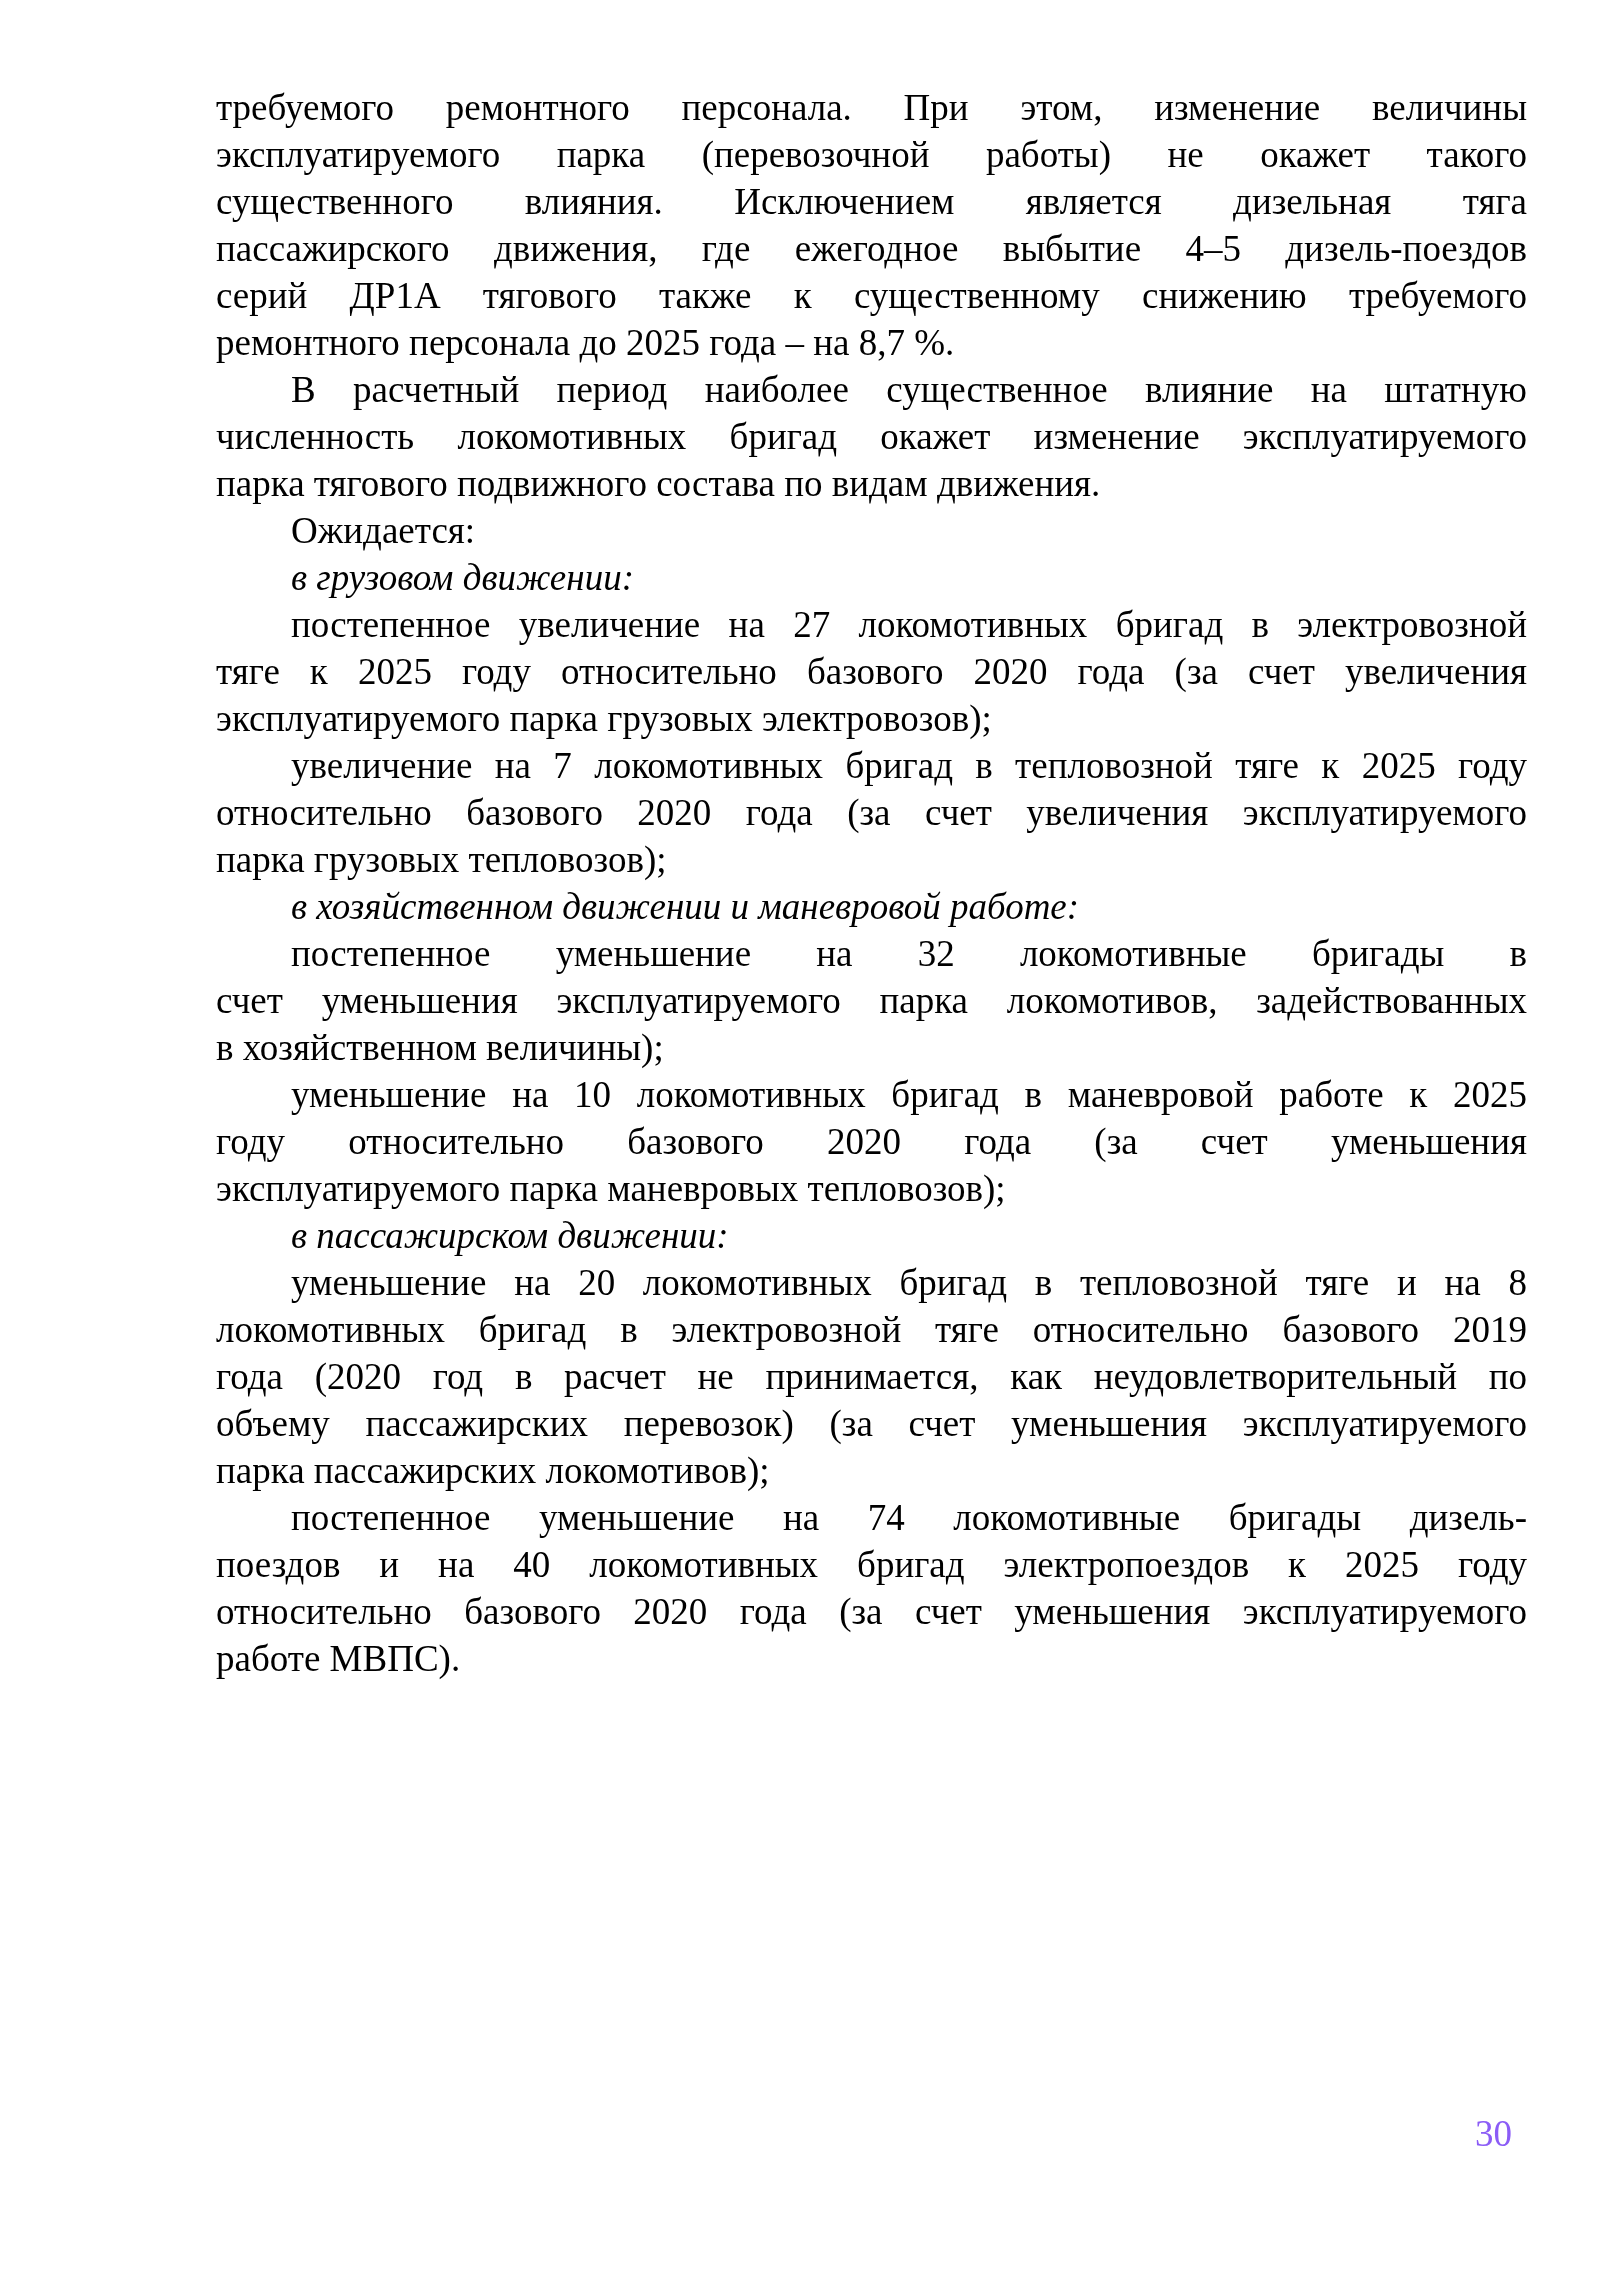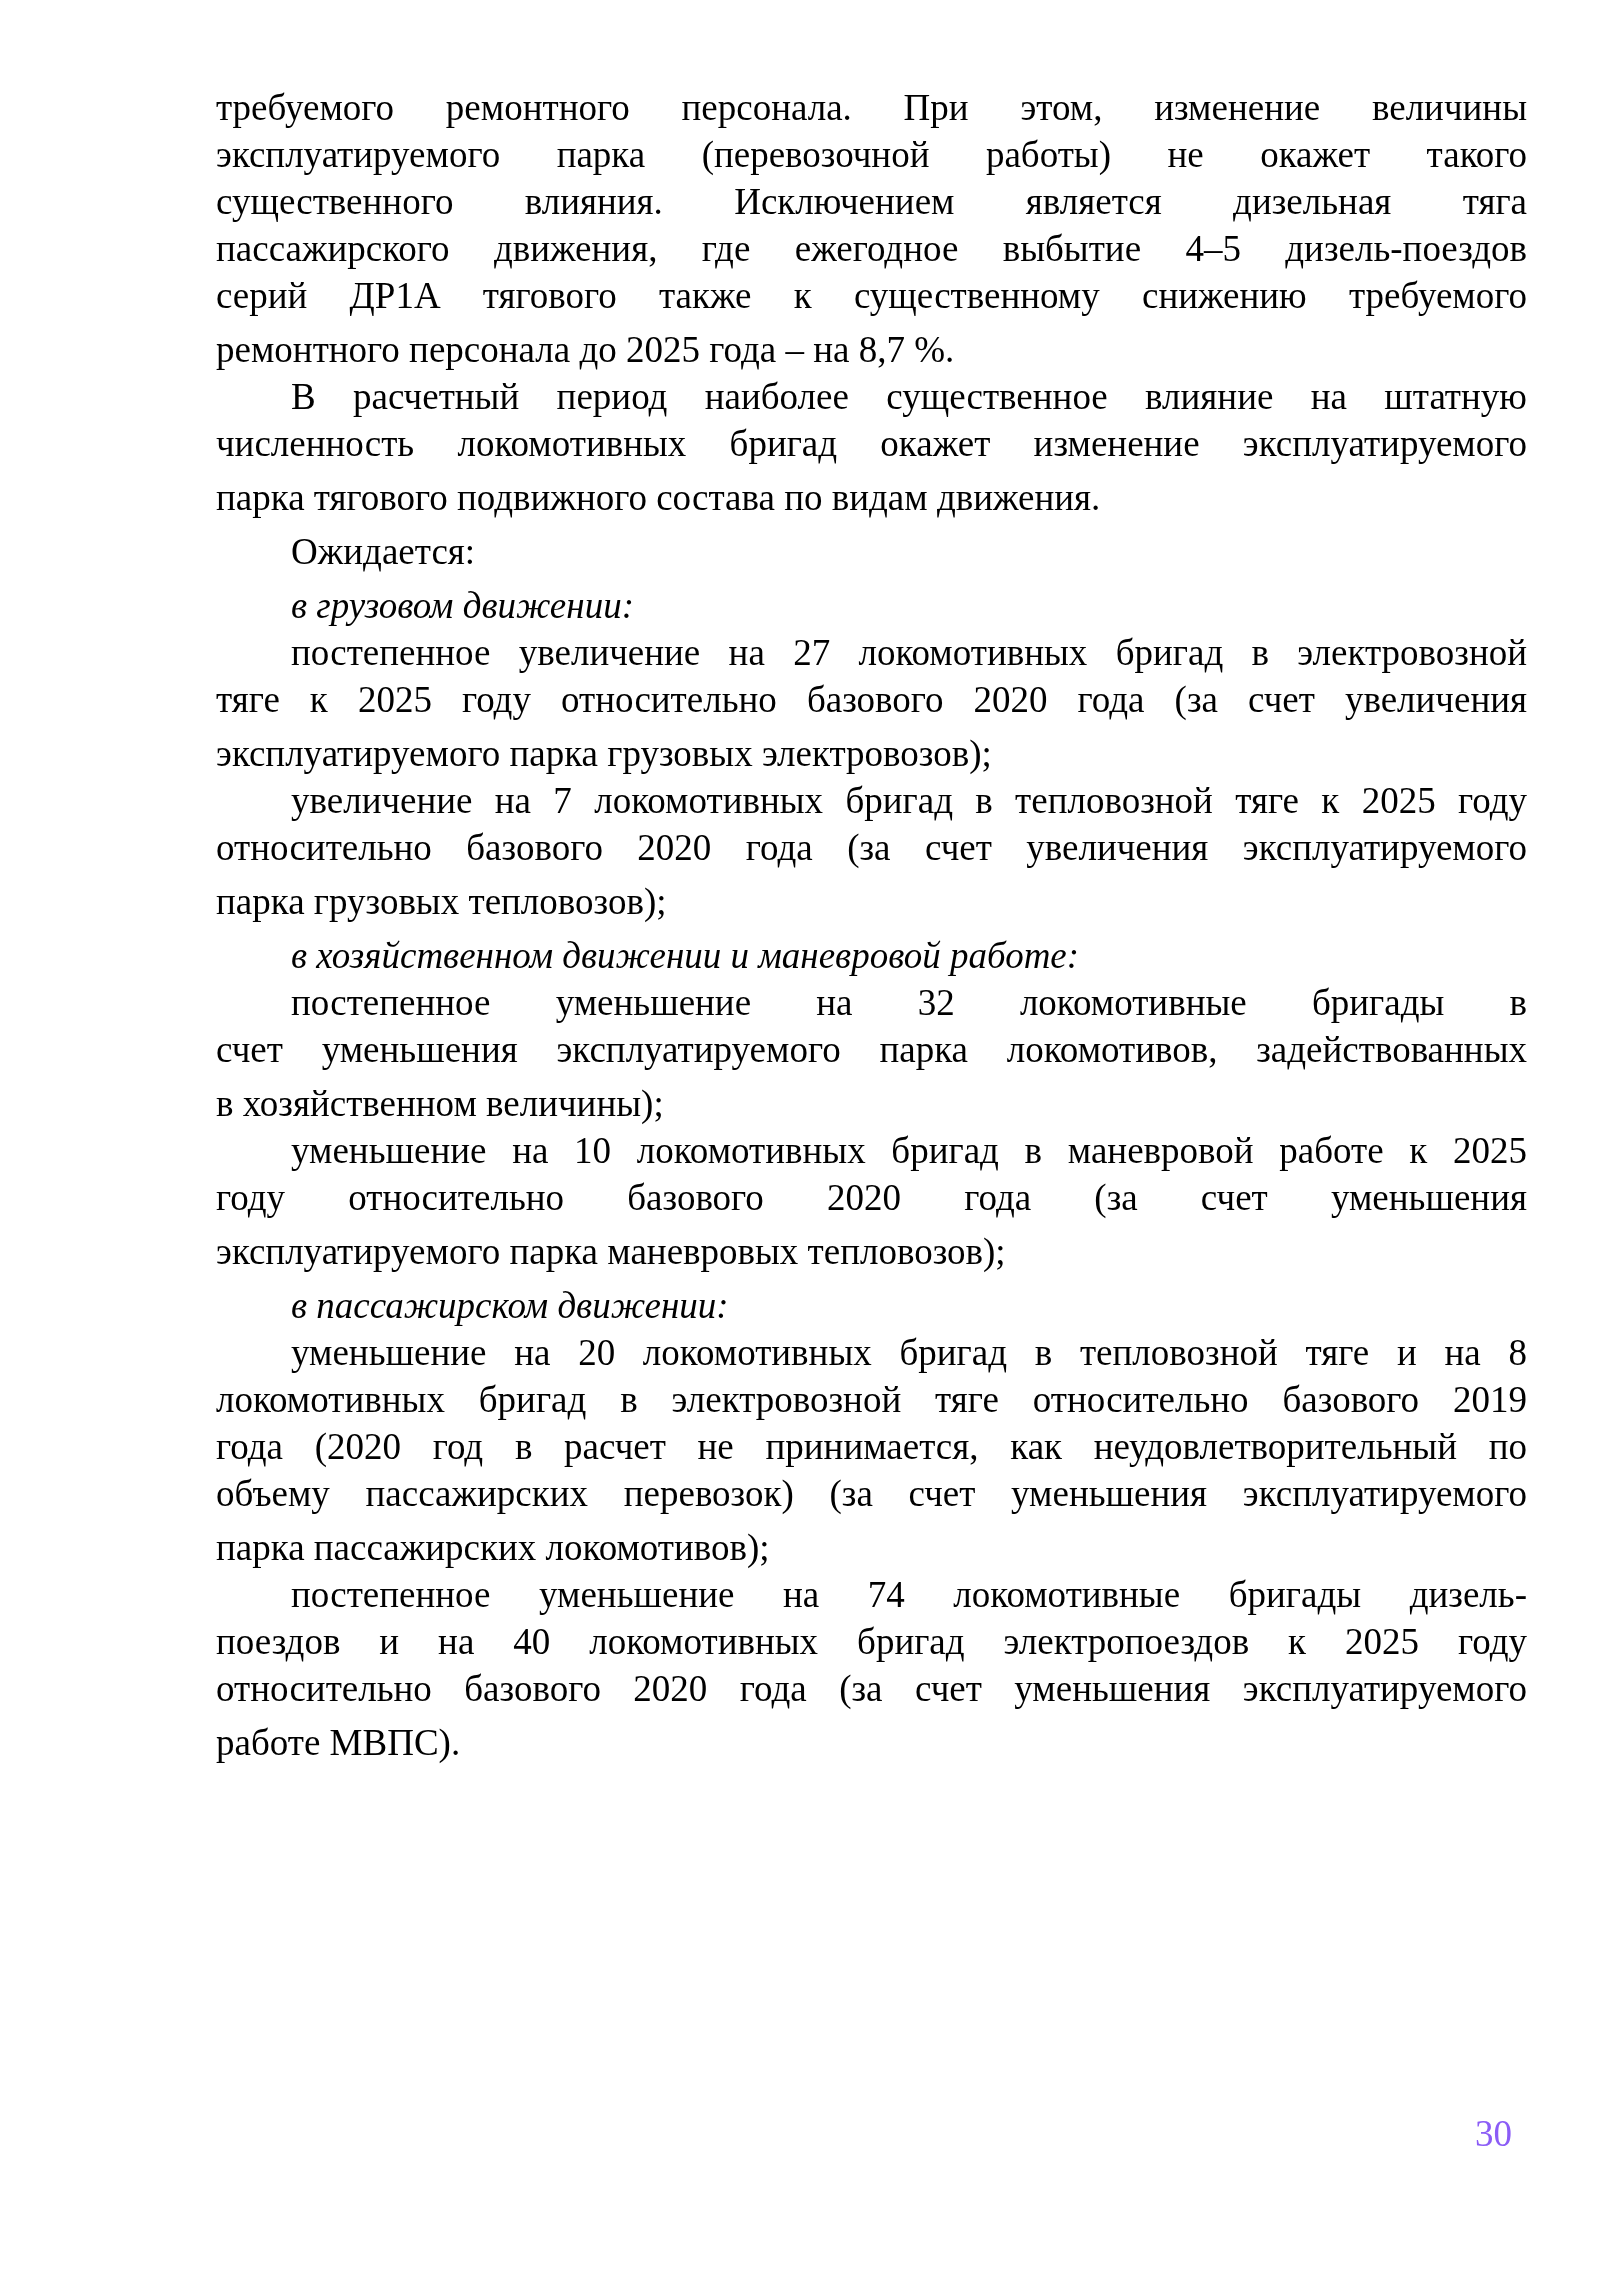--- a/index.html
+++ b/index.html
@@ -28,21 +28,20 @@
   .para { margin: 0; padding: 0; }
   .para.italic { font-style: italic; }
   .para.indent .line:first-child { text-indent: 75px; }
   .line {
     text-align: justify;
     text-align-last: justify;
   }
   .line.last {
     text-align: left;
     text-align-last: left;
-    margin-top: 7px;
   }
   .page-number {
     position: absolute;
     top: 2110px;
     right: 111px;
     font-size: 37px;
     line-height: 47px;
     text-align: left;
     color: #8b5cf6;
   }

